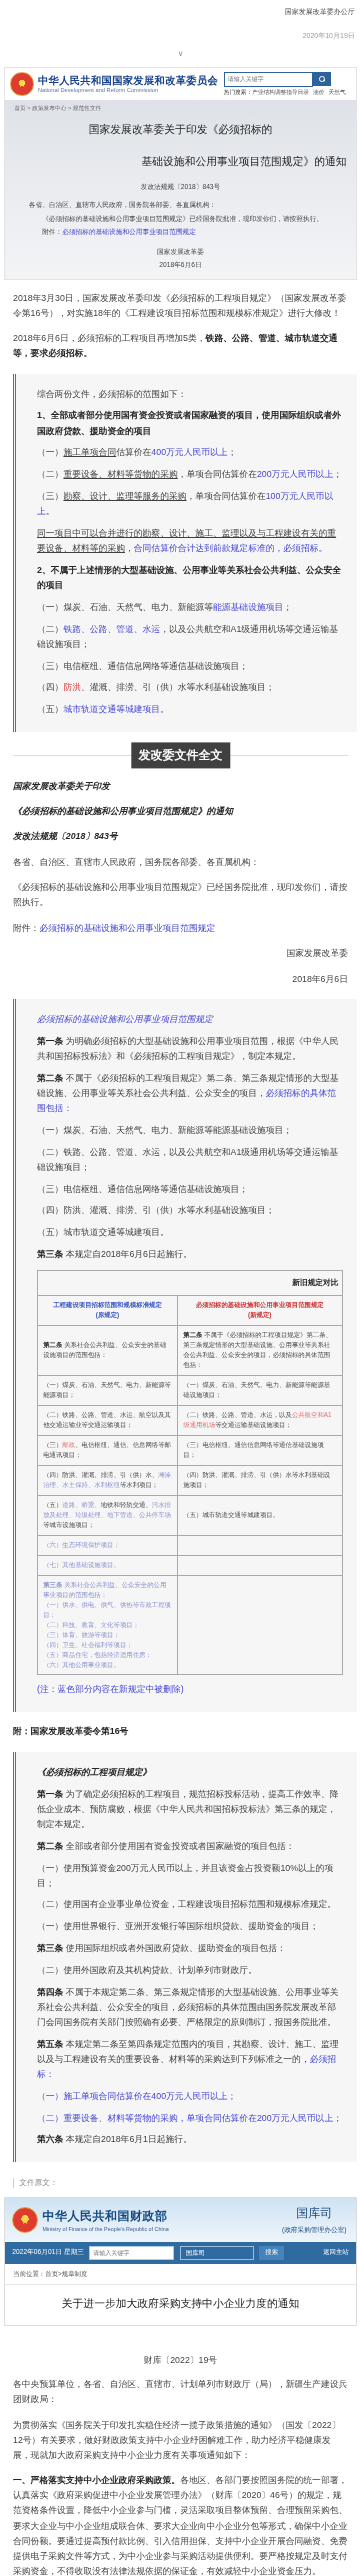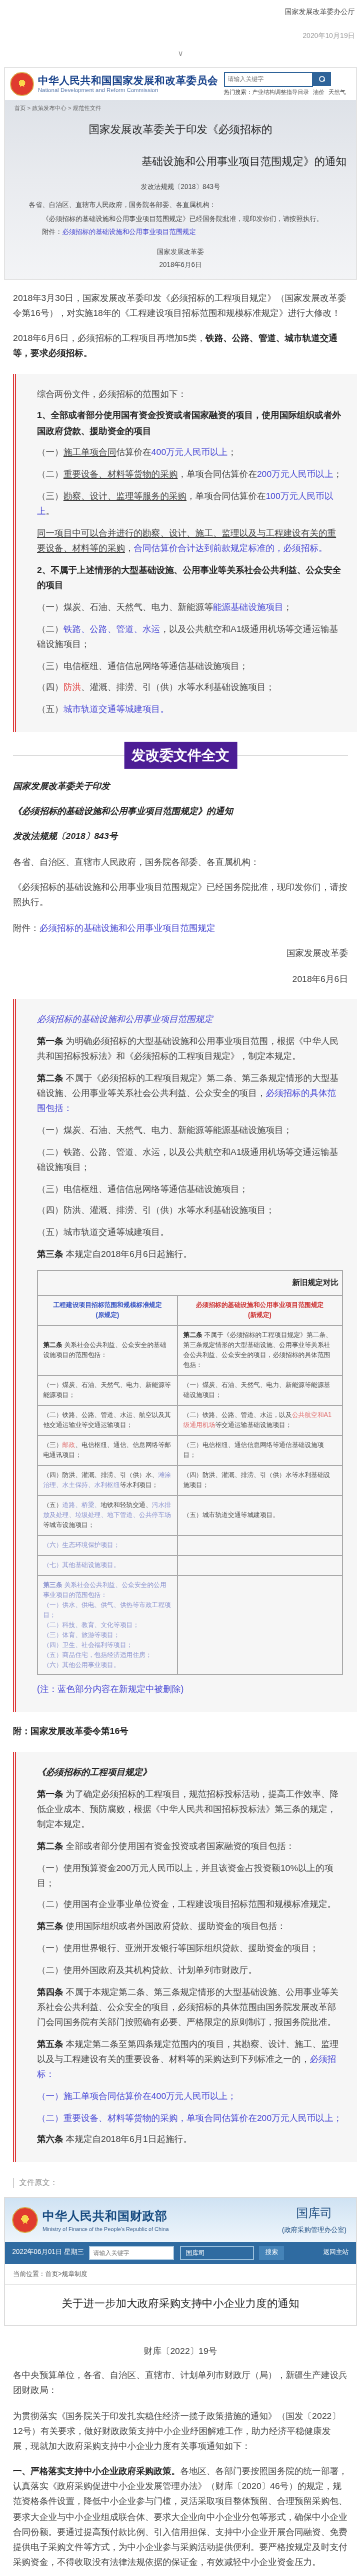--- a/index.html
+++ b/index.html
@@ -46,21 +46,21 @@
   .u{text-decoration:underline;}
   .tblue{color:#8a92cf;}
   .tred{color:#e07070;}
   
   .gblock{background:#f6f6f6;margin:12.4px 4.1px 12.4px 13px;padding:6.2px 14.4px 8.2px 23px;position:relative;border-left:1.5px solid #e03a3a;}
   .gblock::before{content:"";position:absolute;left:1px;top:0;bottom:0;width:1px;background:#e03a3a;}
   .gblock .para{margin:6.7px 0;font-size:8.8px;line-height:1.72;}
   
   .badge-row{position:relative;height:19.6px;margin:13.4px 13px;}
   .badge-row::before{content:"";position:absolute;left:0;right:0;top:50%;height:0.5px;background:#dcdcdc;}
-  .badge{position:absolute;left:50%;top:50%;transform:translate(-50%,-50%);background:#4c1d95;color:#fff;font-weight:bold;font-size:14px;padding:4.1px 7.7px;white-space:nowrap;}
+  .badge{position:absolute;left:50%;top:50%;transform:translate(-50%,-50%);background:#404040;color:#fff;font-weight:bold;font-size:12px;padding:4.1px 7.7px;white-space:nowrap;}
   
   table.cmp{width:100%;border-collapse:collapse;margin:8.2px 0 3.1px 0;background:transparent;}
   table.cmp th,table.cmp td{border:0.5px solid #a9a9a9;font-size:6.4px;line-height:1.55;padding:4.6px 5.2px;vertical-align:middle;color:#4a4a4a;text-align:left;}
   table.cmp .t-title{text-align:right;font-size:7.7px;font-weight:bold;color:#222;padding:5.7px 3.1px;}
   table.cmp .t-old{color:#3a56c4;text-align:center;font-weight:bold;}
   table.cmp .t-new{color:#cc3333;text-align:center;font-weight:bold;}
   table.cmp td{white-space:pre-line;}
   .col-old{width:46%;}.col-new{width:54%;}
   
   .src-quote{margin:15.5px 13px 9.3px 13px;border-left:1.5px solid #d0d0d0;padding-left:5.2px;font-size:7.7px;color:#8c8c8c;}
@@ -71,21 +71,21 @@
   .mof-en{color:#3a5e8c;font-size:5.4px;margin-top:1.5px;}
   .mof-dept{color:#1b4a7e;font-size:12px;text-align:center;}
   .mof-dept-sub{color:#1b4a7e;font-size:6.7px;margin-top:3.1px;}
   .mof-nav{background:#2f6ba1;color:#fff;display:flex;align-items:center;gap:5.2px;padding:4.1px 7.2px;font-size:6.7px;}
   .mof-nav input{width:77px;height:11.3px;border:0.5px solid #aecbe2;font-size:6px;padding:0 3.1px;color:#444;}
   .mof-scope{border:0.5px solid #9bc0dd;color:#fff;font-size:6.4px;padding:1.5px 5.2px;width:62px;height:8.2px;line-height:8.2px;cursor:pointer;}
   .mof-search{background:#4583b8;color:#fff;border:none;font-size:6.4px;padding:2.6px 6.2px;cursor:pointer;}
   .mof-back{margin-left:auto;color:#fff;font-size:6.4px;text-decoration:none;}
   .mof-loc{background:#fff;padding:6.2px 8.2px 4.6px 8.2px;font-size:6.4px;color:#555;border-bottom:0.5px solid #e8e8e8;}
   .mof-title{background:#fff;text-align:center;font-size:10.8px;color:#222;padding:12.4px 5.2px 13.4px 5.2px;}
-  .mof-docno{margin:20px 13px 0 13px;font-size:8.8px;text-align:center;}
+  .mof-docno{margin:29px 13px 0 13px;font-size:8.8px;text-align:center;}
 </style>
 </head>
 <body>
 
 <div class="wx-meta">
   <div class="wx-account">国家发展改革委办公厅</div>
   <div class="wx-date">2020年10月19日</div>
   <div class="wx-arrow">∨</div>
 </div>
 
@@ -239,22 +239,22 @@
 </div>
 
 <p class="body-para b">附：国家发展改革委令第16号</p>
 
 <div class="gblock">
     <p class="para center"><span class="b">《必须招标的工程项目规定》</span></p>
     <p class="para"><span class="b">第一条</span><span> 为了确定必须招标的工程项目，规范招标投标活动，提高工作效率、降低企业成本、预防腐败，根据《中华人民共和国招标投标法》第三条的规定，制定本规定。</span></p>
     <p class="para"><span class="b">第二条</span><span> 全部或者部分使用国有资金投资或者国家融资的项目包括：</span></p>
     <p class="para"><span>（一）使用预算资金200万元人民币以上，并且该资金占投资额10%以上的项目；</span></p>
     <p class="para"><span>（二）使用国有企业事业单位资金，工程建设项目招标范围和规模标准规定。</span></p>
+    <p class="para"><span>（一）使用世界银行、亚洲开发银行等国际组织贷款、援助资金的项目；</span></p>
     <p class="para"><span class="b">第三条</span><span> 使用国际组织或者外国政府贷款、援助资金的项目包括：</span></p>
-    <p class="para"><span>（一）使用世界银行、亚洲开发银行等国际组织贷款、援助资金的项目；</span></p>
     <p class="para"><span>（二）使用外国政府及其机构贷款、计划单列市财政厅。</span></p>
     <p class="para"><span class="b">第四条</span><span> 不属于本规定第二条、第三条规定情形的大型基础设施、公用事业等关系社会公共利益、公众安全的项目，必须招标的具体范围由国务院发展改革部门会同国务院有关部门按照确有必要、严格限定的原则制订，报国务院批准。</span></p>
     <p class="para"><span class="b">第五条</span><span> 本规定第二条至第四条规定范围内的项目，其勘察、设计、施工、监理以及与工程建设有关的重要设备、材料等的采购达到下列标准之一的，</span><span class="blue">必须招标：</span></p>
     <p class="para"><span class="blue">（一）施工单项合同估算价在400万元人民币以上；</span></p>
     <p class="para"><span class="blue">（二）重要设备、材料等货物的采购，单项合同估算价在200万元人民币以上；</span></p>
     <p class="para"><span class="b">第六条</span><span> 本规定自2018年6月1日起施行。</span></p>
   </div>
 
 <div class="src-quote">文件原文：</div>
 

